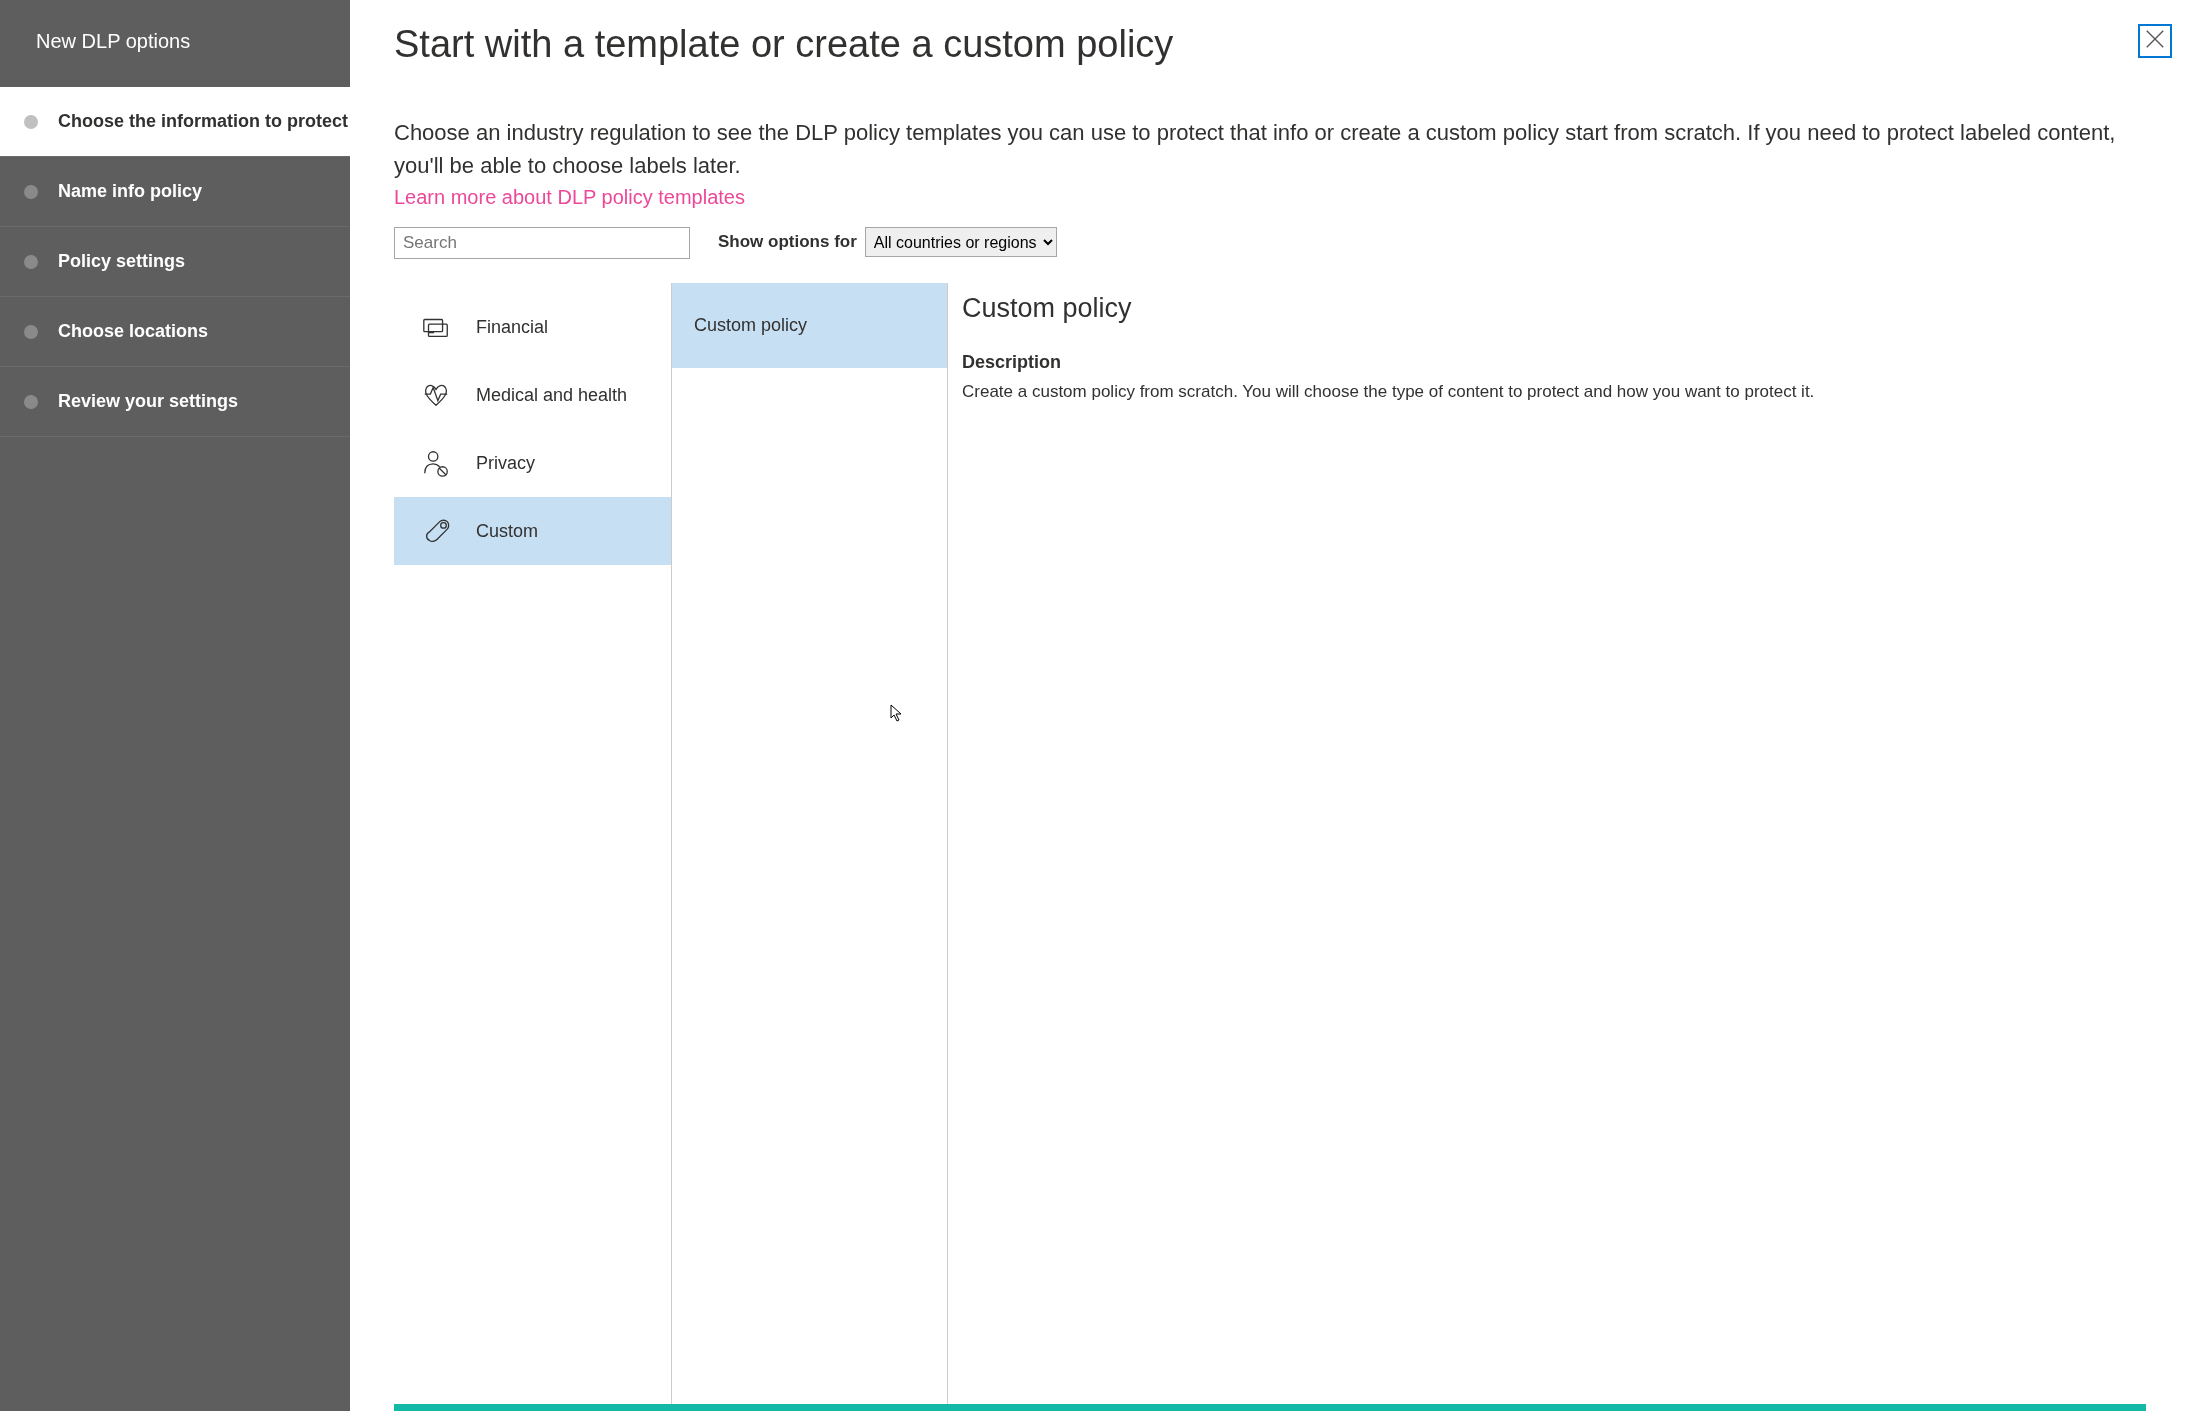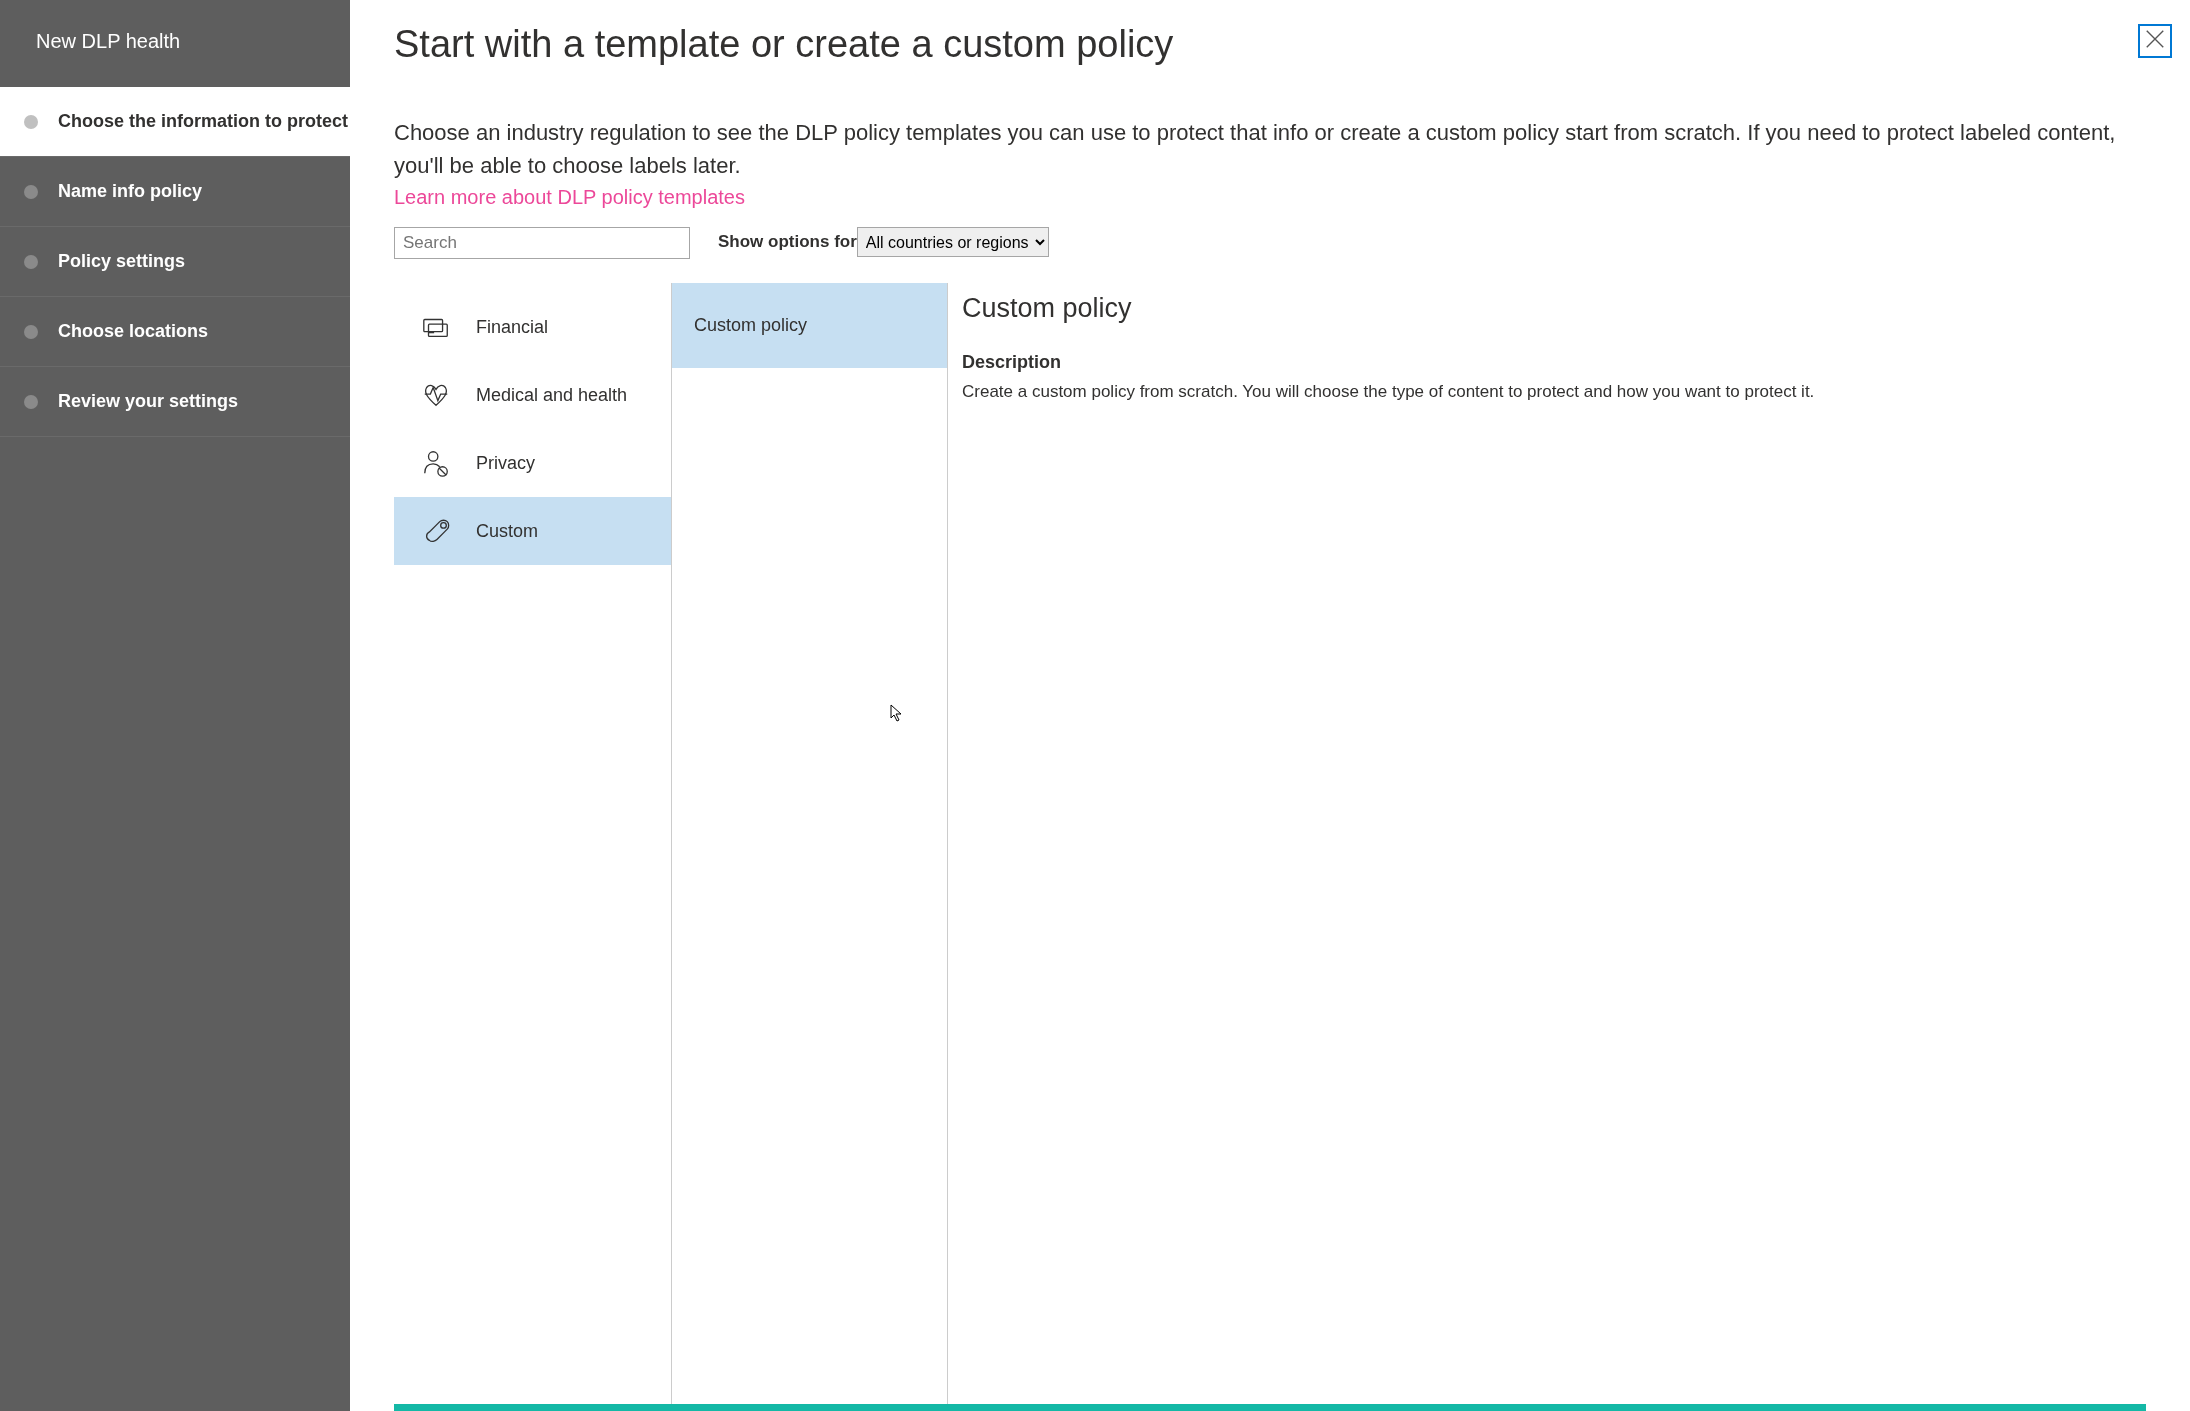--- a/index.html
+++ b/index.html
@@ -12,21 +12,21 @@
   .step .dot{width:14px;height:14px;border-radius:50%;background:#8a8a8a;flex-shrink:0;}
   .step.active .dot{background:#c0c0c0;}
   .main{flex:1;position:relative;display:flex;flex-direction:column;padding:23px 44px 0 44px;box-sizing:border-box;}
   .close-btn{position:absolute;top:24px;right:18px;width:30px;height:30px;border:2px solid #0078d4;display:flex;align-items:center;justify-content:center;color:#555;cursor:pointer;}
   .close-btn svg{width:22px;height:22px;stroke:#555;stroke-width:1.5;}
   h1{font-weight:300;font-size:38px;margin:0 0 50px 0;color:#323130;}
   .intro{font-size:22px;line-height:1.5;margin:0 0 4px 0;}
   .link{color:#ec4899;font-size:20px;cursor:pointer;display:inline-block;margin-bottom:18px;}
   .controls{display:flex;align-items:flex-start;gap:28px;margin-bottom:24px;}
   .search-input{width:278px;height:30px;border:1px solid #a6a6a6;padding:0 8px;font-size:17px;color:#666;}
-  .show-opt{display:flex;align-items:center;gap:0;font-size:17px;font-weight:600;}
+  .show-opt{display:flex;align-items:center;gap:8px;font-size:17px;font-weight:600;}
   .show-opt select{height:30px;border:1px solid #a6a6a6;font-size:16px;padding:0 4px;width:192px;font-weight:400;}
   .columns{display:flex;flex:1;min-height:0;border-bottom:7px solid #14b8a6;}
   .cat-col{width:278px;border-right:1px solid #ccc;padding-top:10px;box-sizing:border-box;}
   .cat-item{display:flex;align-items:center;gap:24px;padding:18px 0 18px 26px;cursor:pointer;font-size:18px;}
   .cat-item.selected{background:#c6dff2;}
   .cat-item .icon{width:32px;height:32px;display:flex;align-items:center;justify-content:center;color:#333;}
   .cat-item .icon svg{width:30px;height:30px;stroke:#333;fill:none;stroke-width:1.4;}
   .tpl-col{width:276px;border-right:1px solid #ccc;box-sizing:border-box;}
   .tpl-item{padding:32px 0 32px 22px;font-size:18px;cursor:pointer;}
   .tpl-item.selected{background:#c6dff2;}
@@ -35,21 +35,21 @@
   .detail-col .desc-label{font-weight:600;font-size:18px;margin-bottom:6px;}
   .detail-col .desc-text{font-size:17px;line-height:1.5;}
   .cursor{position:absolute;left:540px;top:704px;width:14px;height:18px;}
   .cursor svg{width:14px;height:18px;stroke:#000;fill:#fff;stroke-width:1;}
 </style>
 </head>
 <body>
 
 <div class="wrap">
   <div class="sidebar">
-    <div class="sidebar-header">New DLP health</div>
+    <div class="sidebar-header">New DLP options</div>
     <div class="steps">
       <div class="step active">
         <span class="dot"></span>
         <span>Choose the information to protect</span>
       </div>
       <div class="step">
         <span class="dot"></span>
         <span>Name info policy</span>
       </div>
       <div class="step">

